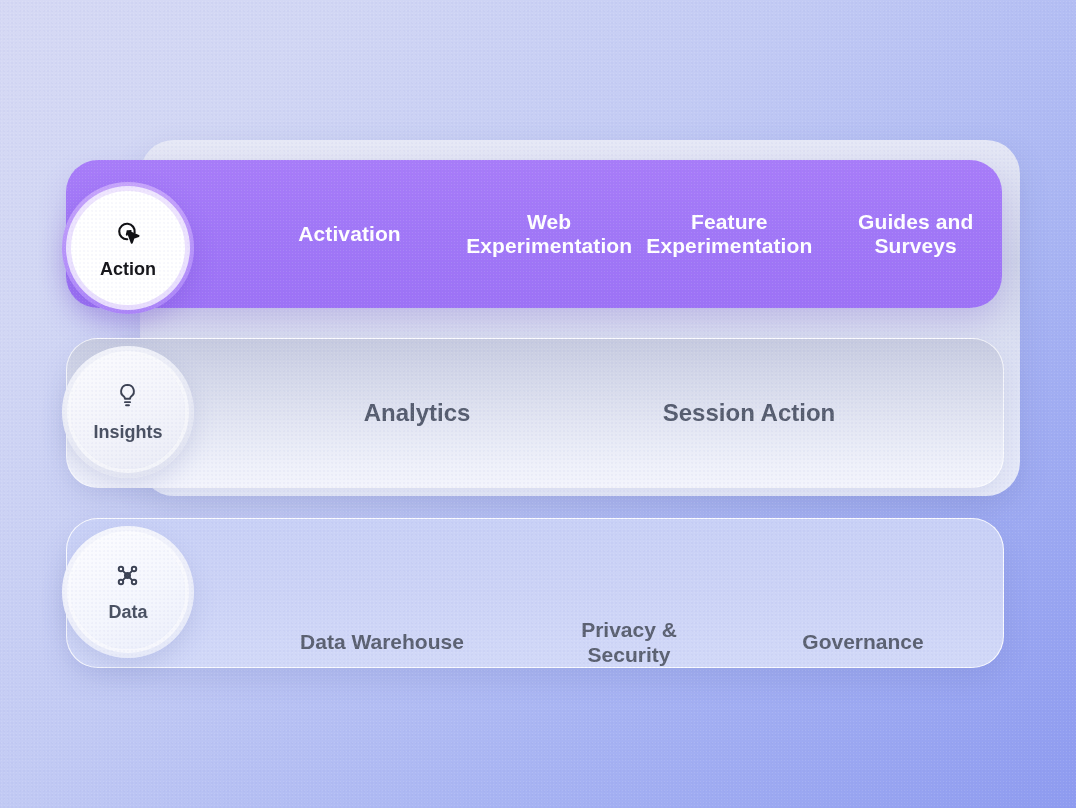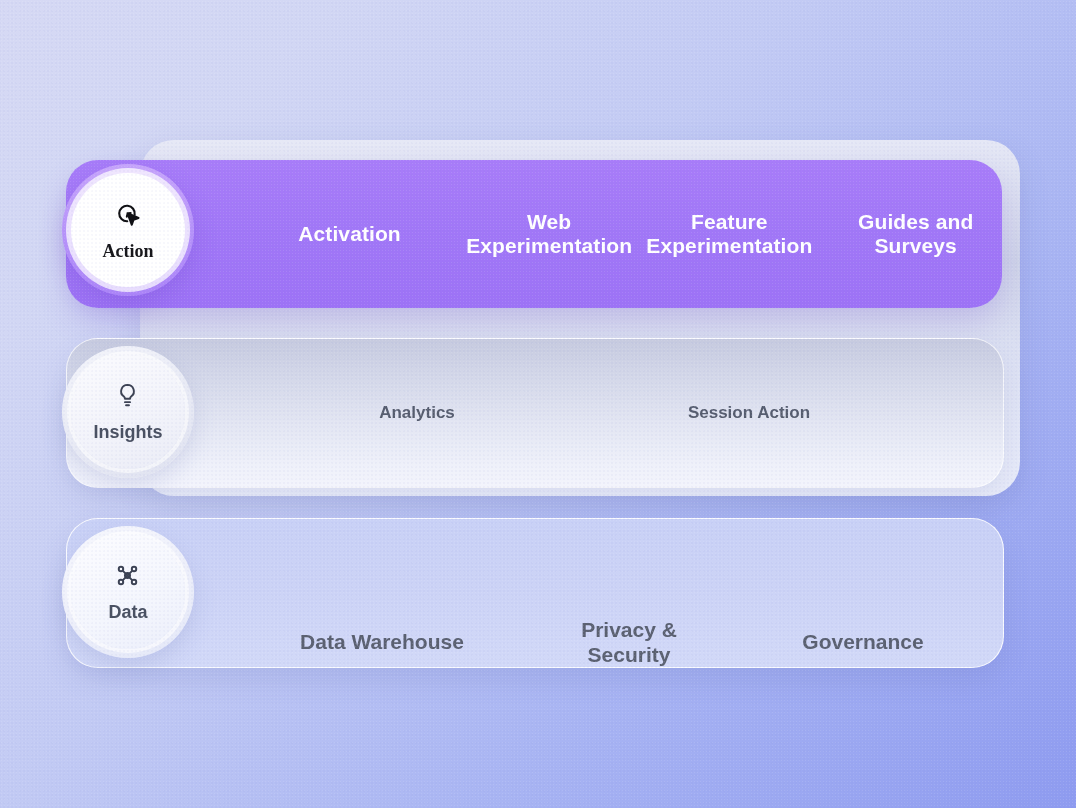--- a/index.html
+++ b/index.html
@@ -94,21 +94,21 @@
     white-space: pre-line;
   }
   .row-action .item {
     color: #ffffff;
     font-size: 21px;
     font-weight: 700;
     letter-spacing: .1px;
   }
   .row-insights .item {
     color: #555c6e;
-    font-size: 17px;
+    font-size: 24px;
     font-weight: 600;
   }
   .row-data .item {
     color: #5a6070;
     font-size: 21px;
     font-weight: 600;
   }
 
   
   .row-action  .item:nth-child(1){ width: 172px; margin-left: 6px; }
@@ -149,24 +149,23 @@
     flex-direction: column;
     align-items: center;
     gap: 8px;
   }
   .badge-label {
     font-size: 18px;
     font-weight: 700;
   }
 
   .badge-action {
-    top: 164px;
+    top: 182px;
     background: linear-gradient(180deg, #c6a4fb 0%, #b692fa 55%, #ab84f8 100%);
     box-shadow: 0 10px 22px rgba(110,70,200,.26);
-    font-family: Liberation Serif, serif;
   }
   .badge-action .badge-inner {
     background: #ffffff;
     box-shadow: 0 0 0 5px rgba(255,255,255,.72);
   }
   .badge-action .badge-label { color: #17171c; }
 
   .badge-insights {
     top: 346px;
     background: linear-gradient(155deg, #f4f5fb 0%, #e9ebf5 48%, #dfe2f0 100%);

